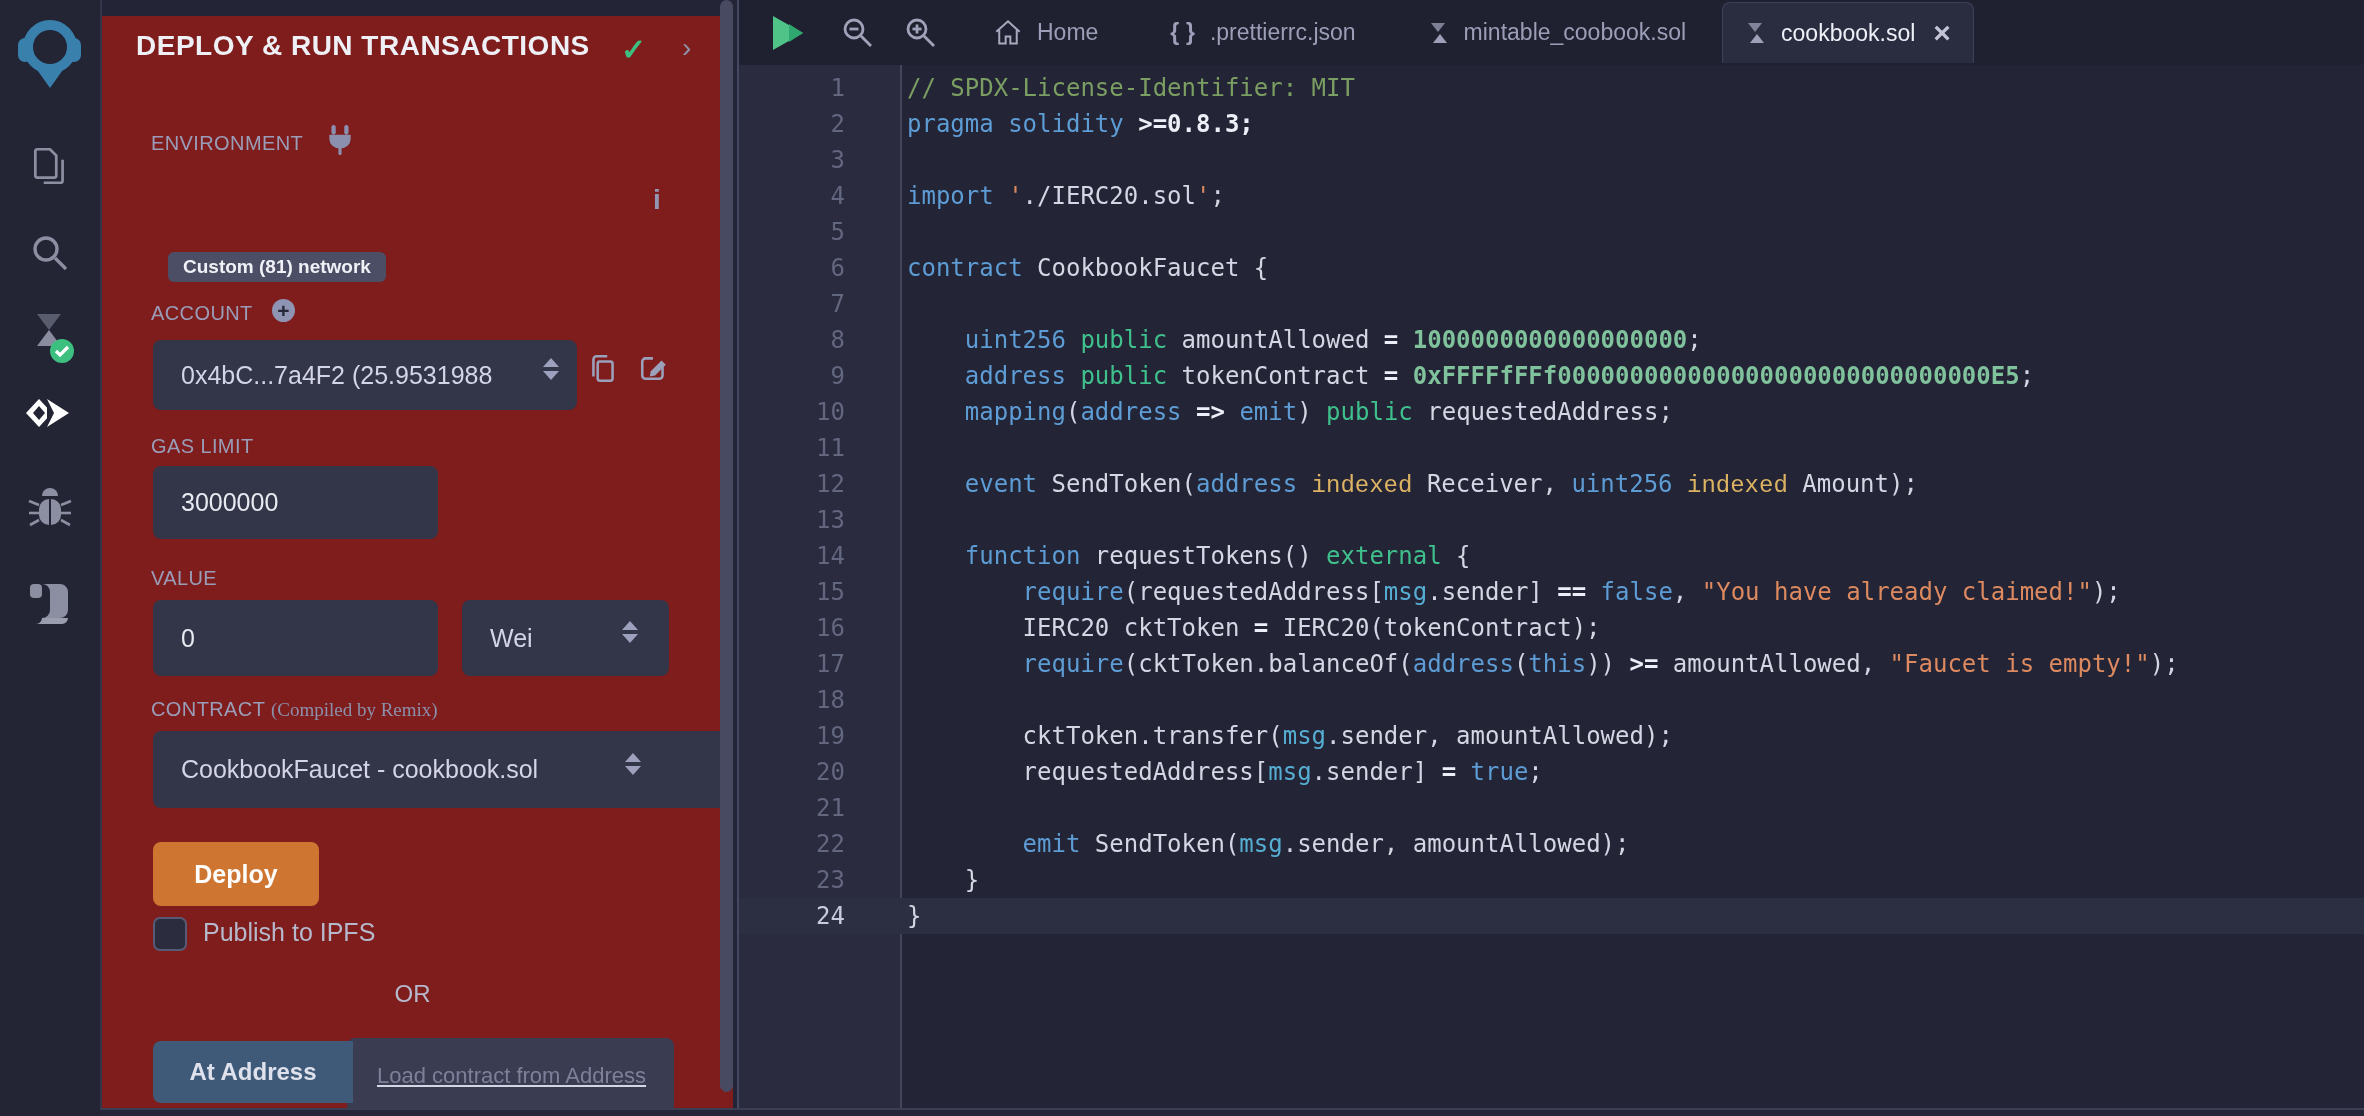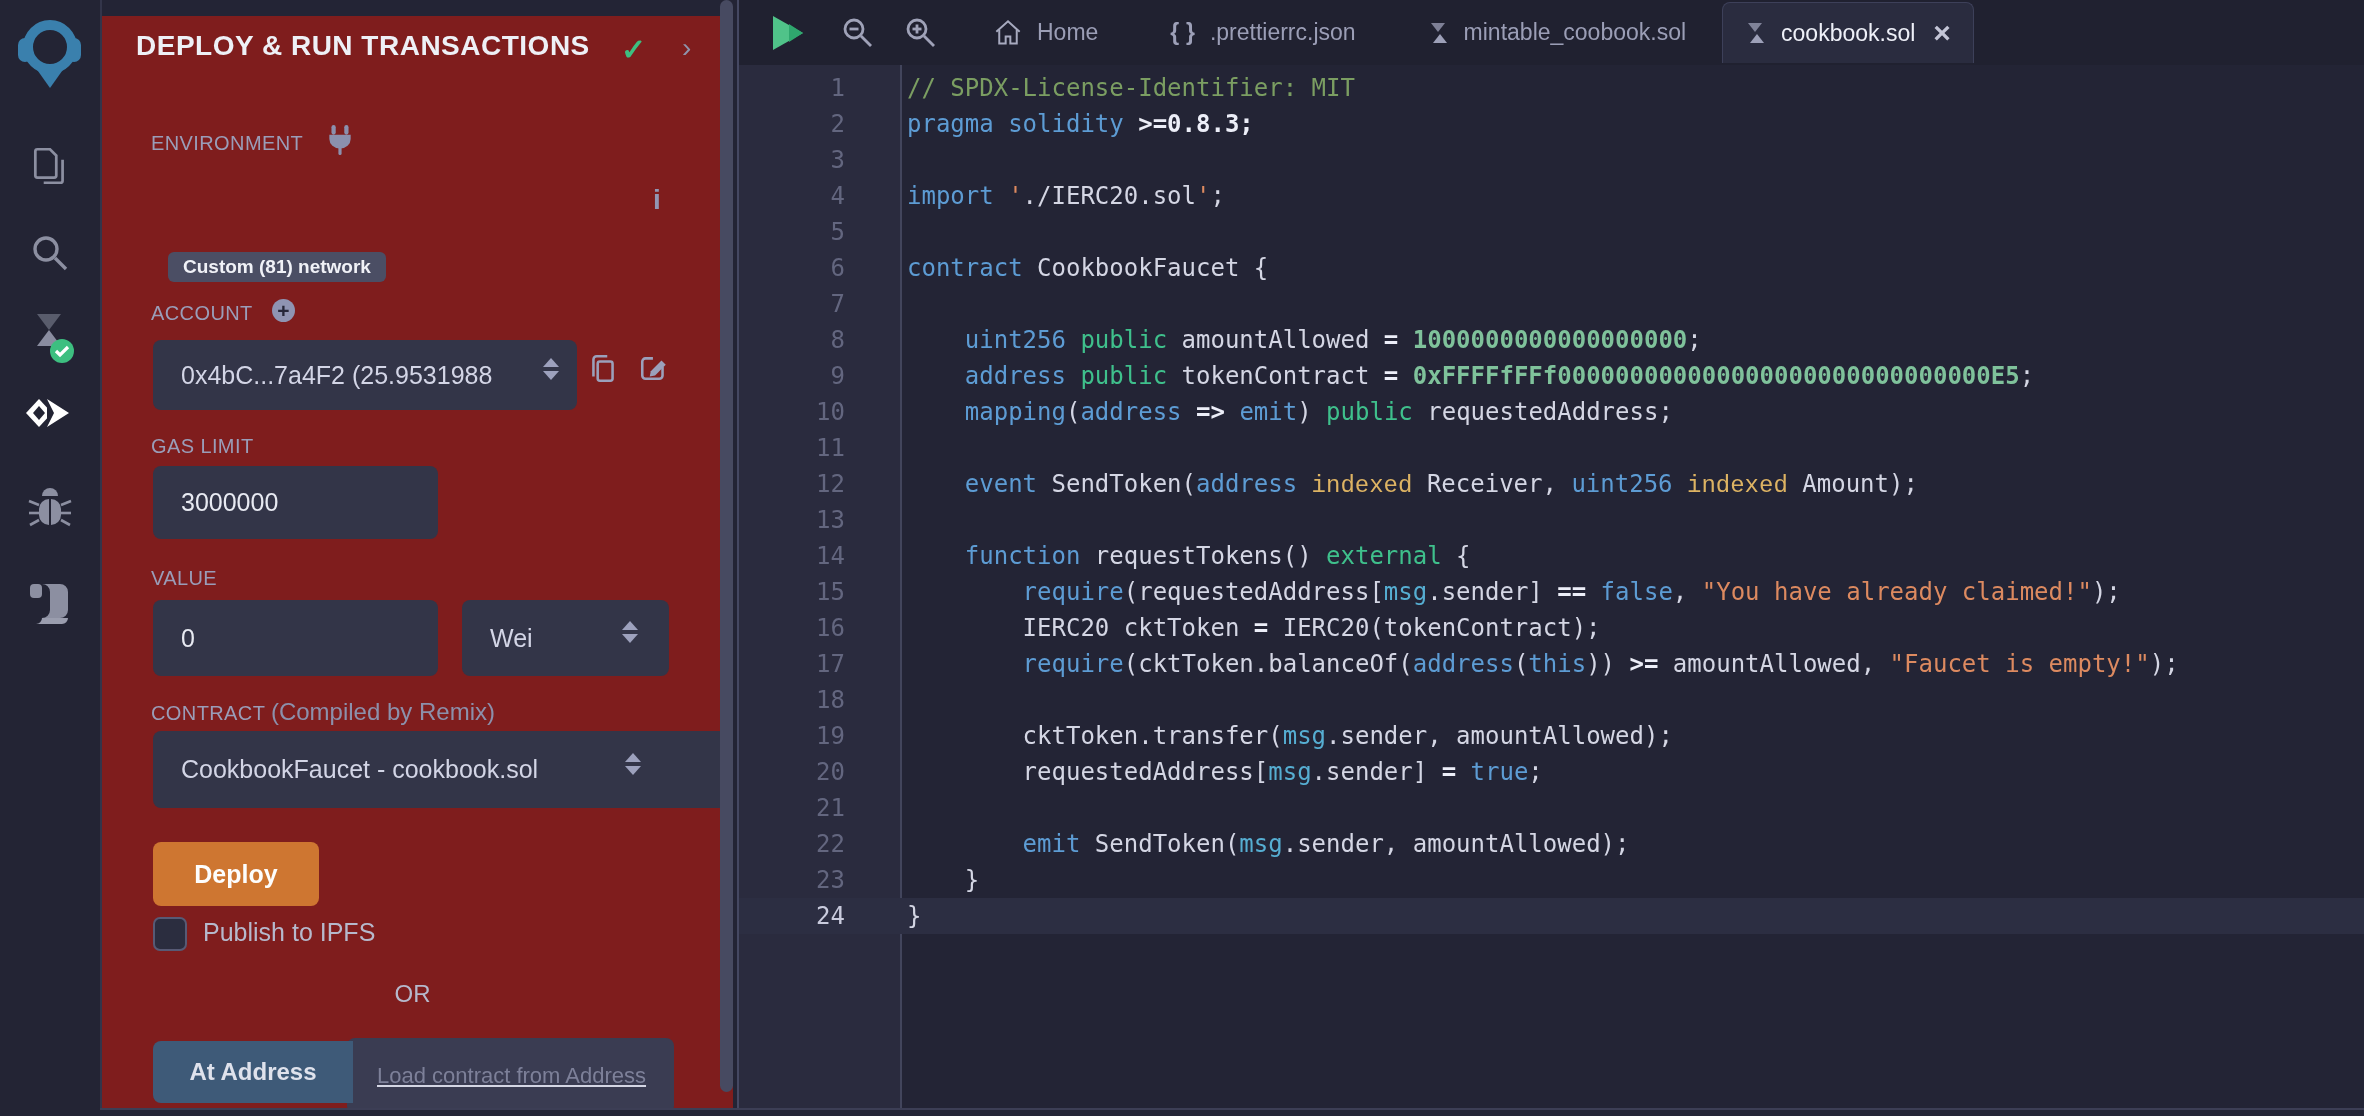--- a/index.html
+++ b/index.html
@@ -192,21 +192,21 @@
     <div class="sel" style="left:360px;top:584px;width:207px;height:76px;">
       <span class="val">Wei</span>
       <div class="arrows" style="left:160px;top:21px;">
         <div class="tri-up"></div>
           <div class="tri-down"></div>
       </div>
     </div>
 
     <div class="fld-label" style="left:49px;top:682px;">
       <span>CONTRACT</span>
-      <span style="font-size:24px;color:#8c90ab;letter-spacing:0;">(Compiled by Remix)</span>
+      <span style="font-size:19px;color:#8c90ab;letter-spacing:0;font-family:Liberation Serif, serif;">(Compiled by Remix)</span>
     </div>
     <div class="sel" style="left:51px;top:715px;width:580px;height:77px;">
       <span class="val">CookbookFaucet - cookbook.sol</span>
       <div class="arrows" style="left:472px;top:22px;">
         <div class="tri-up"></div>
           <div class="tri-down"></div>
       </div>
     </div>
 
     <div class="deploy-btn">Deploy</div>

